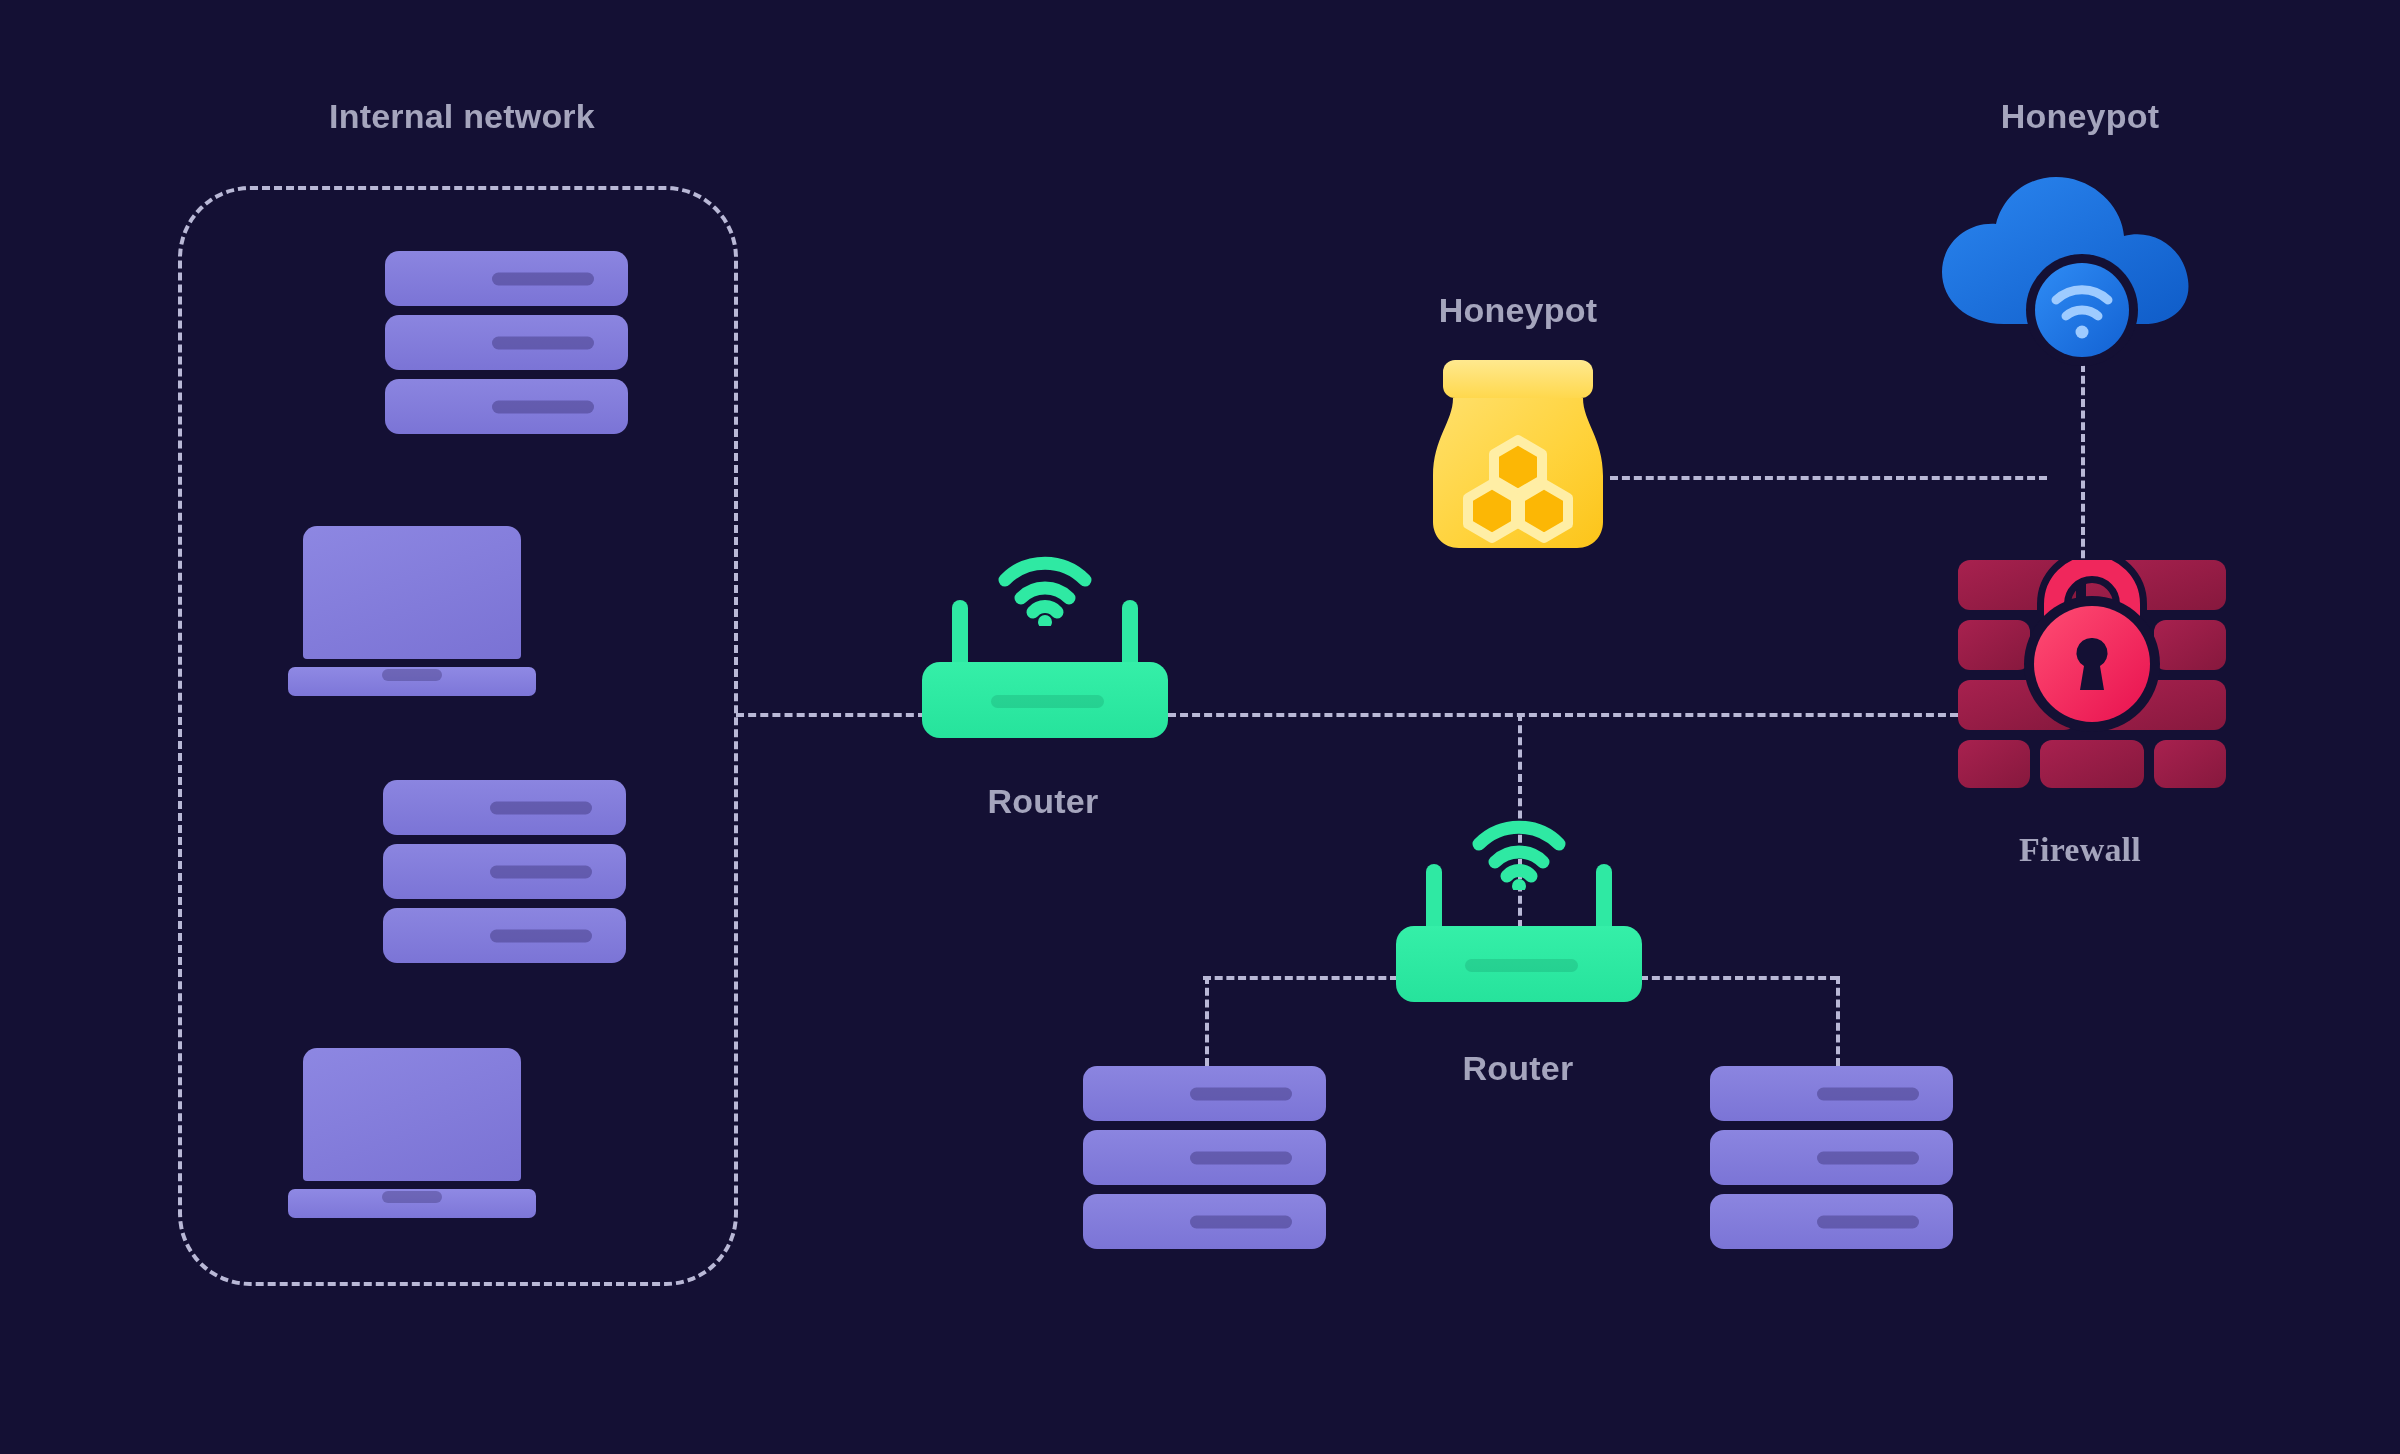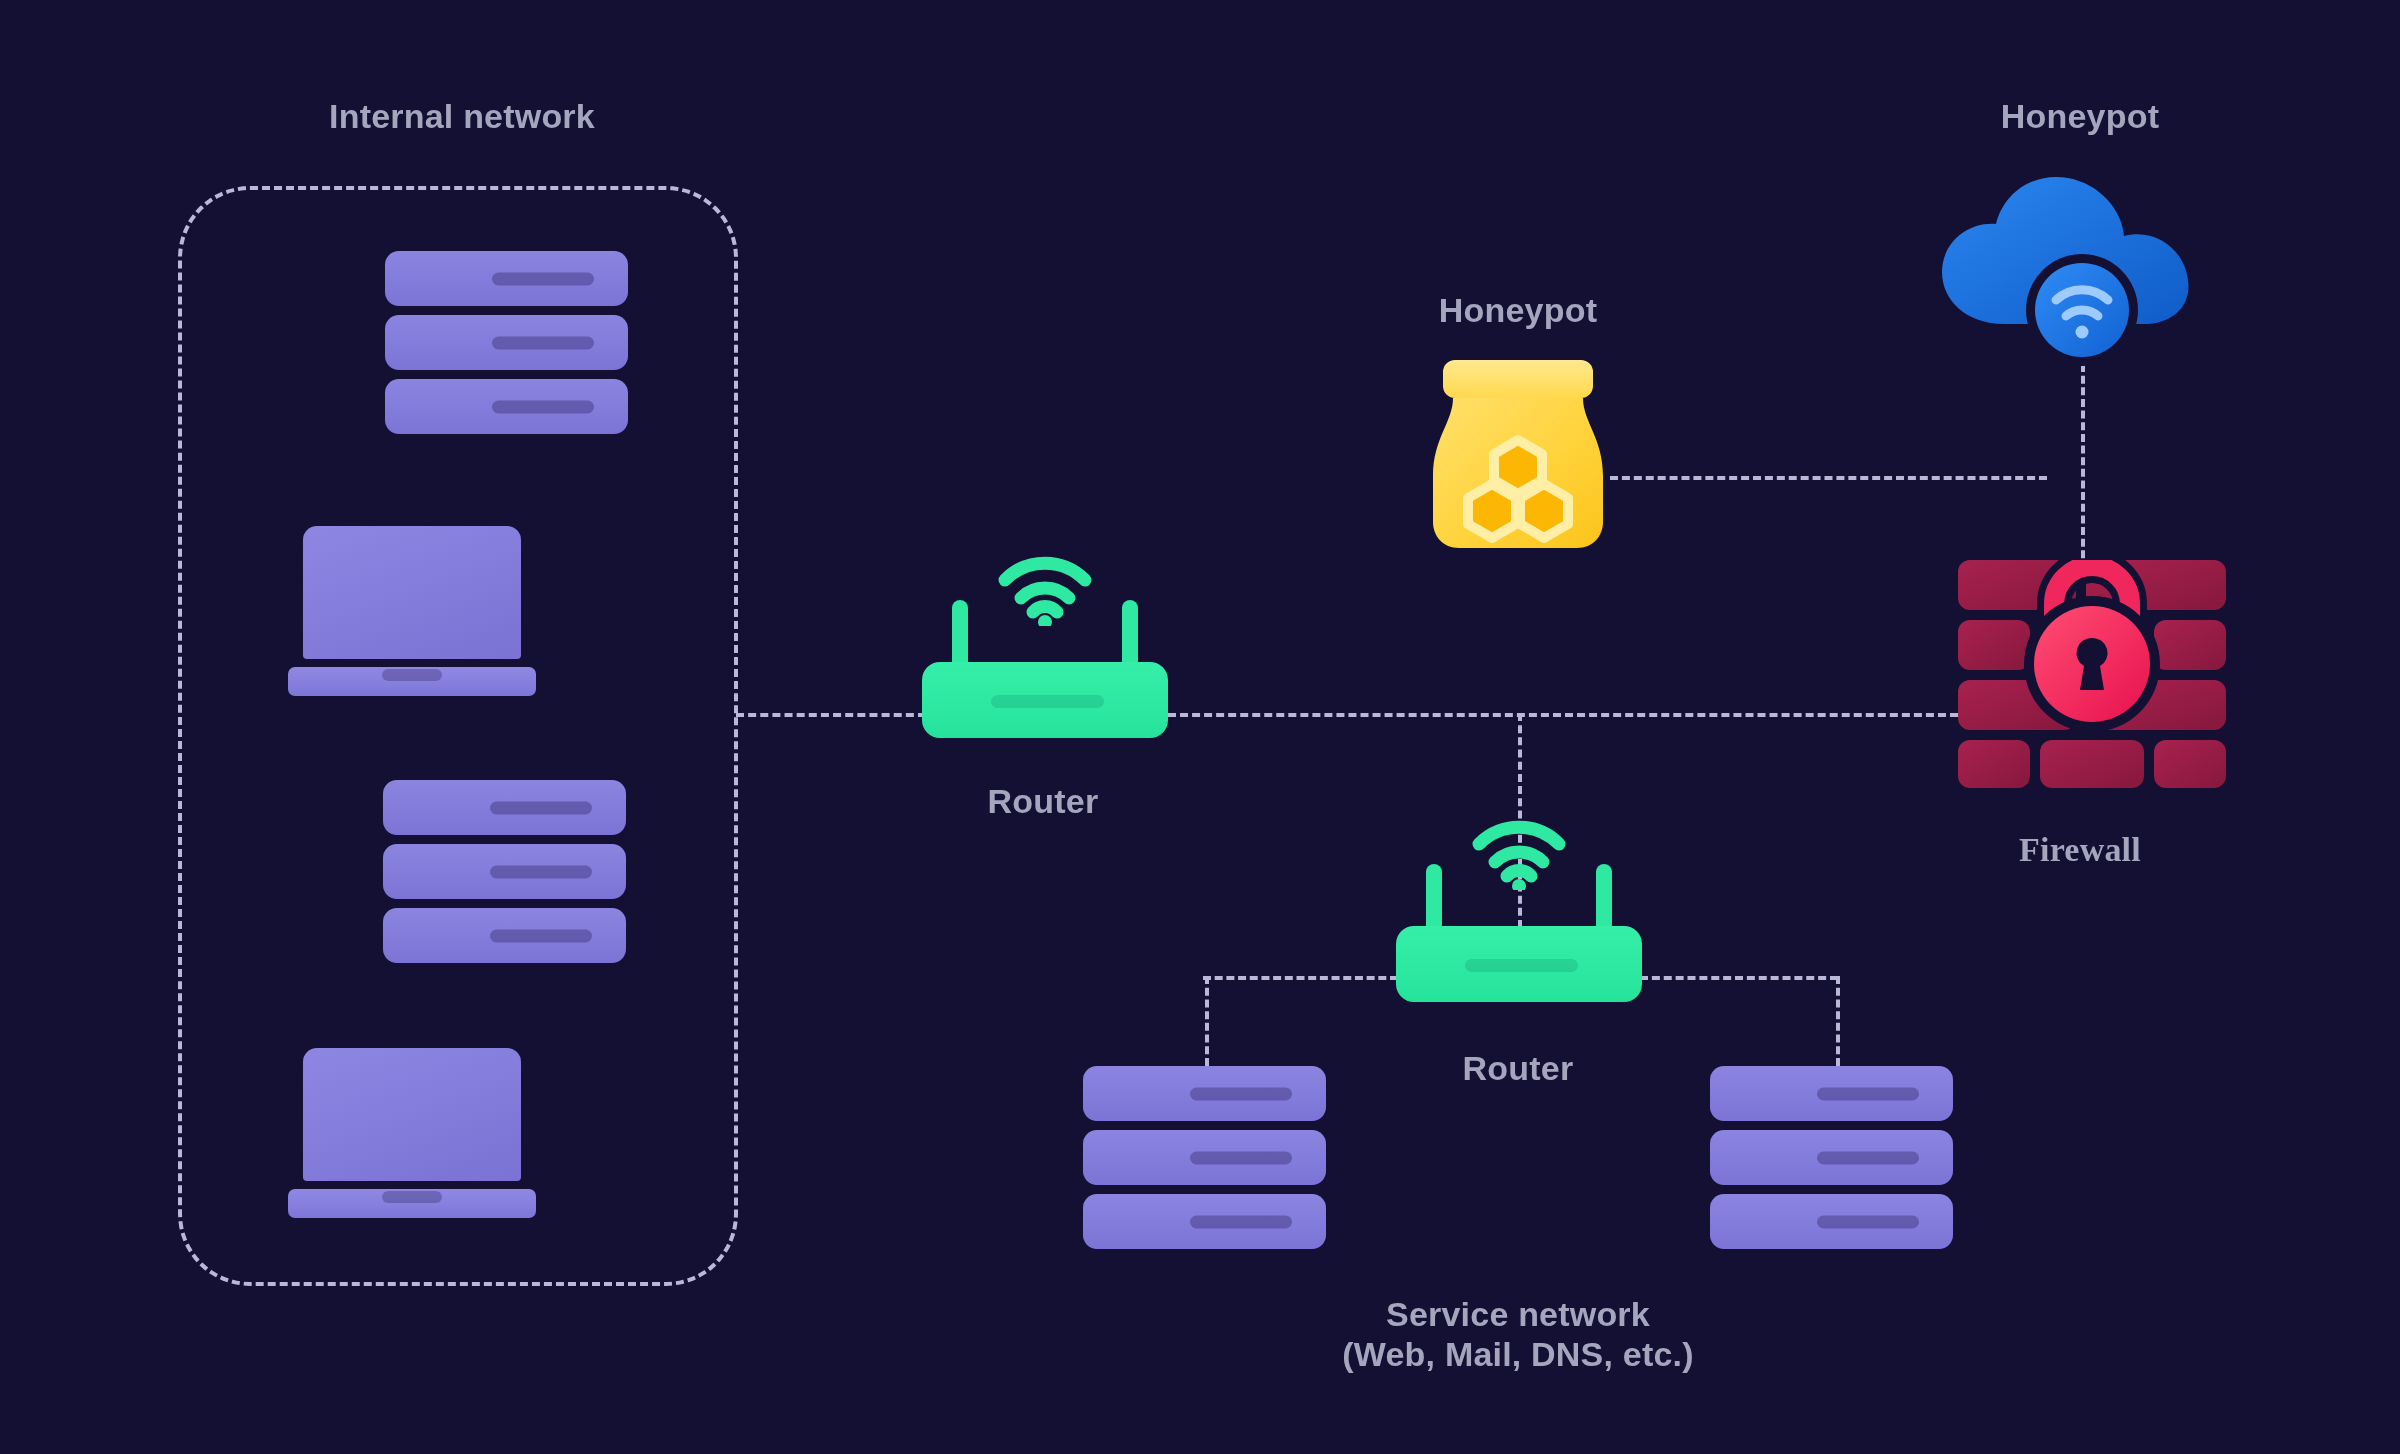--- a/index.html
+++ b/index.html
@@ -106,24 +106,20 @@
   <div class="lbl" style="left:2080px;top:88px;">Honeypot</div>
 
   <div class="lbl" style="left:1518px;top:282px;">Honeypot</div>
 
   <div class="lbl" style="left:2080px;top:822px;font-family:Liberation Serif, serif;">Firewall</div>
 
   <div class="lbl" style="left:1043px;top:773px;">Router</div>
 
   <div class="lbl" style="left:1518px;top:1040px;">Router</div>
 
-  <div class="lbl" style="left:1518px;top:1286px;">
-    <span>Service network</span><br>
-    <span>(Web, Mail, DNS, etc.)</span>
-  </div>
 
   <div class="zone" style="left:178px;top:178px;width:560px;height:1100px;"></div>
 
   <div class="h-line" style="left:736px;top:705px;width:190px;"></div>
 
   <div class="h-line" style="left:1168px;top:705px;width:790px;"></div>
 
   <div class="v-line" style="left:1518px;top:705px;height:215px;"></div>
 
   <div class="h-line" style="left:1610px;top:468px;width:437px;"></div>

